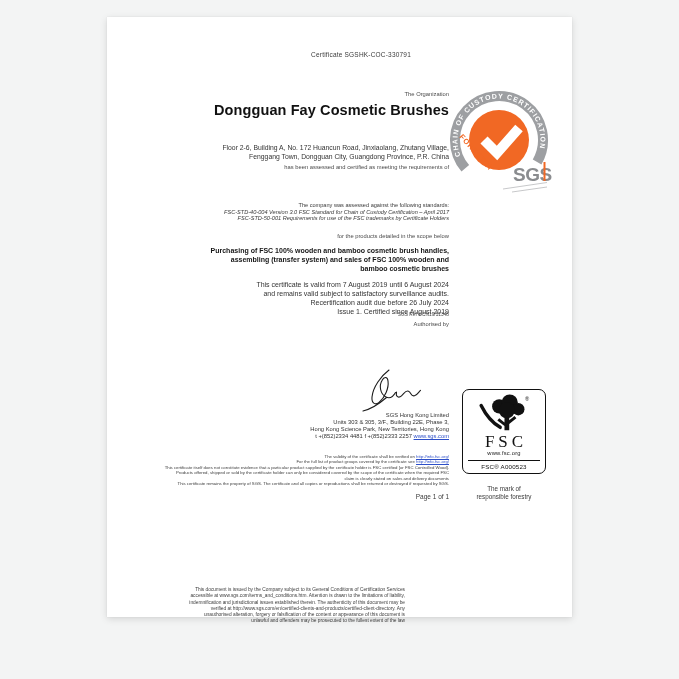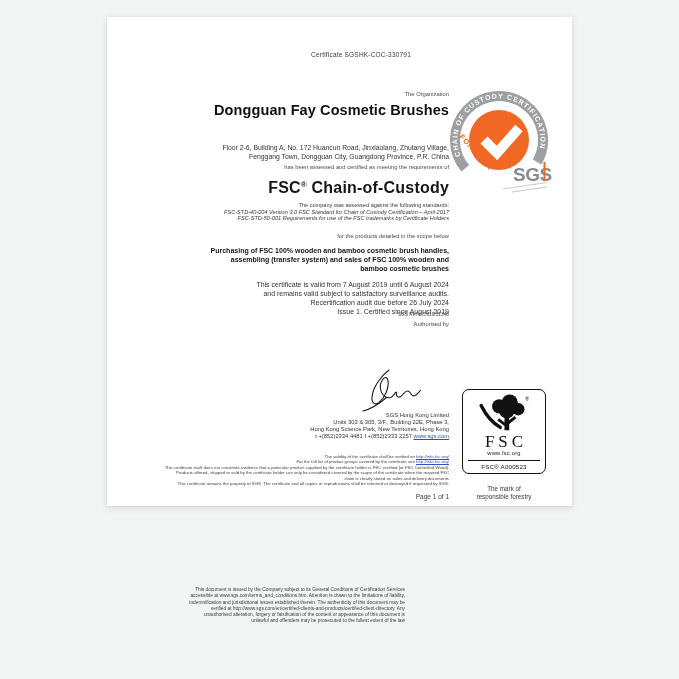--- a/index.html
+++ b/index.html
@@ -6,21 +6,21 @@
   body{
     width:679px;height:679px;
     background:#f3f4f4;
     font-family:"Liberation Sans","DejaVu Sans",sans-serif;
     color:#2b2b2b;
     position:relative;
     overflow:hidden;
     -webkit-font-smoothing:antialiased;
   }
   .page{
-    position:absolute;left:107px;top:17px;width:465px;height:489px;
+    position:absolute;left:107px;top:17px;width:465px;height:600px;
     background:#ffffff;
     box-shadow:0 2px 7px rgba(0,0,0,0.13),0 0 1px rgba(0,0,0,0.10);
   }
   .abs{position:absolute;}
   .rcol{left:14px;right:123px;text-align:right;}
   .nowrap{white-space:nowrap;}
 
   .cert-line{top:34px;right:161px;font-size:6.5px;color:#3a3a3a;letter-spacing:.2px;}
   .org-label{top:74px;font-size:5.8px;color:#4a4a4a;}
   .company-name{top:84px;font-size:14.5px;font-weight:bold;color:#111;line-height:19px;letter-spacing:.1px;}
@@ -74,21 +74,20 @@
     <div class="nowrap">Dongguan Fay Cosmetic Brushes</div>
   </div>
 
   <div class="abs rcol company-address">
     <div class="nowrap">Floor 2-6, Building A, No. 172 Huancun Road, Jinxiaolang, Zhutang Village,</div>
     <div class="nowrap">Fenggang Town, Dongguan City, Guangdong Province, P.R. China</div>
   </div>
 
   <div class="abs rcol assessed-line nowrap">has been assessed and certified as meeting the requirements of</div>
 
-  <div class="abs rcol coc-title nowrap"><span>FSC</span><sup>®</sup><span> Chain-of-Custody</span></div>
 
   <div class="abs rcol standards">
     <div class="nowrap">The company was assessed against the following standards:</div>
     <div class="nowrap std">FSC-STD-40-004 Version 3.0 FSC Standard for Chain of Custody Certification – April 2017</div>
     <div class="nowrap std">FSC-STD-50-001 Requirements for use of the FSC trademarks by Certificate Holders</div>
   </div>
 
   <div class="abs rcol products-line nowrap">for the products detailed in the scope below</div>
 
   <div class="abs rcol scope">

